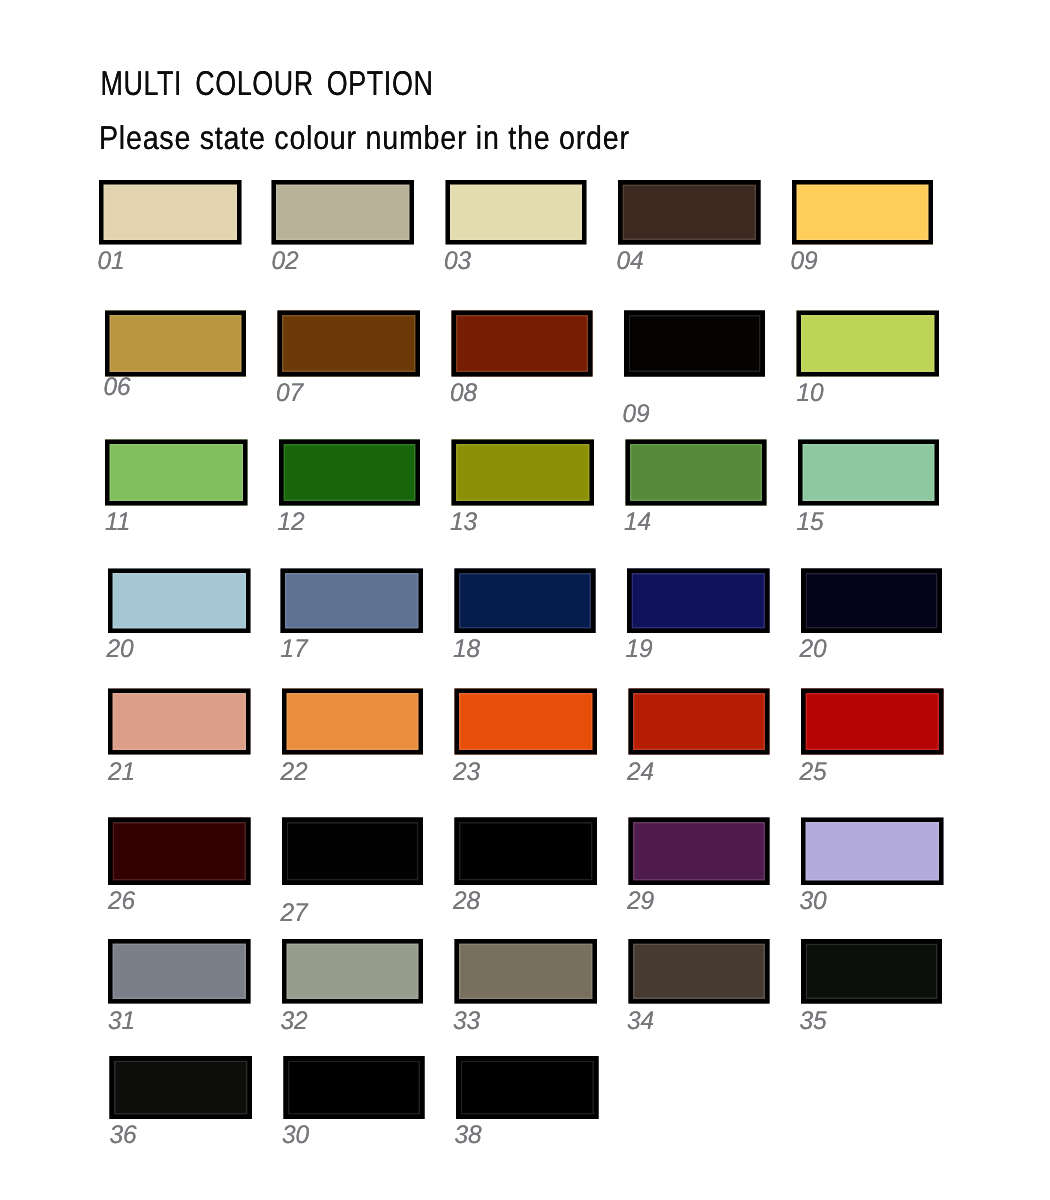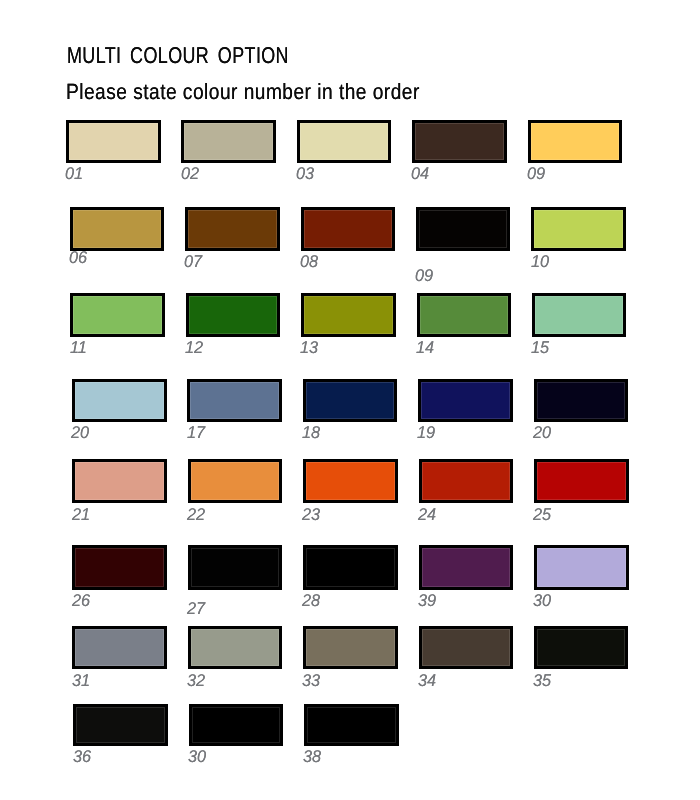--- a/index.html
+++ b/index.html
@@ -198,21 +198,21 @@
       <div class="cell" style="left: 187.8px; top: 545.3px;">
         <div class="chip" style="background: rgb(2, 2, 2); width: 88.5px; height: 38.6px;"></div>
         <div class="code" style="top: 55px;">27</div>
       </div>
       <div class="cell" style="left: 303.2px; top: 545.3px;">
         <div class="chip" style="background: rgb(0, 0, 0); width: 88.5px; height: 38.6px;"></div>
         <div class="code" style="top: 47.1px;">28</div>
       </div>
       <div class="cell" style="left: 418.6px; top: 545.3px;">
         <div class="chip" style="background: rgb(80, 28, 78); width: 88.5px; height: 38.6px;"></div>
-        <div class="code" style="top: 47.1px;">39</div>
+        <div class="code" style="top: 47.1px;">29</div>
       </div>
       <div class="cell" style="left: 534px; top: 545.3px;">
         <div class="chip" style="background: rgb(178, 170, 218); width: 88.5px; height: 38.6px;"></div>
         <div class="code" style="top: 47.1px;">30</div>
       </div>
       <div class="cell" style="left: 72.3px; top: 625.5px;">
         <div class="chip" style="background: rgb(122, 127, 137); width: 88.5px; height: 37.8px;"></div>
         <div class="code" style="top: 46.3px;">31</div>
       </div>
       <div class="cell" style="left: 187.7px; top: 625.5px;">

